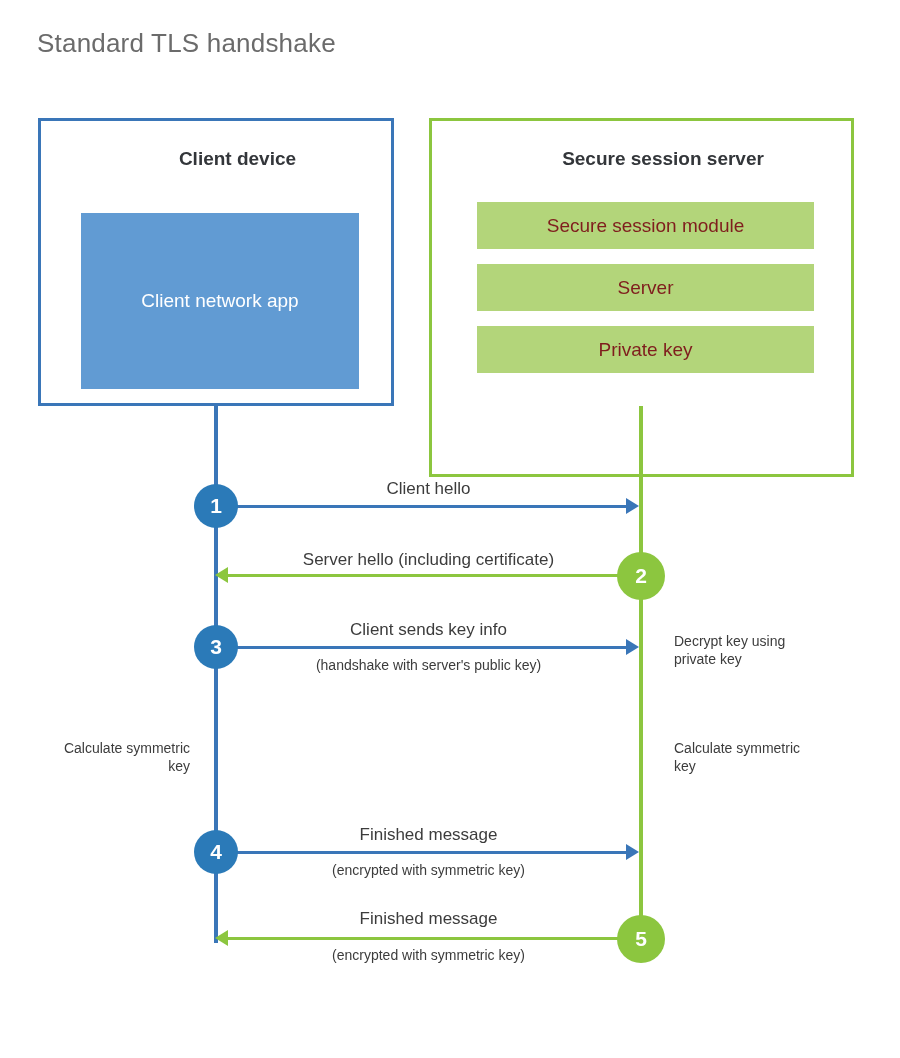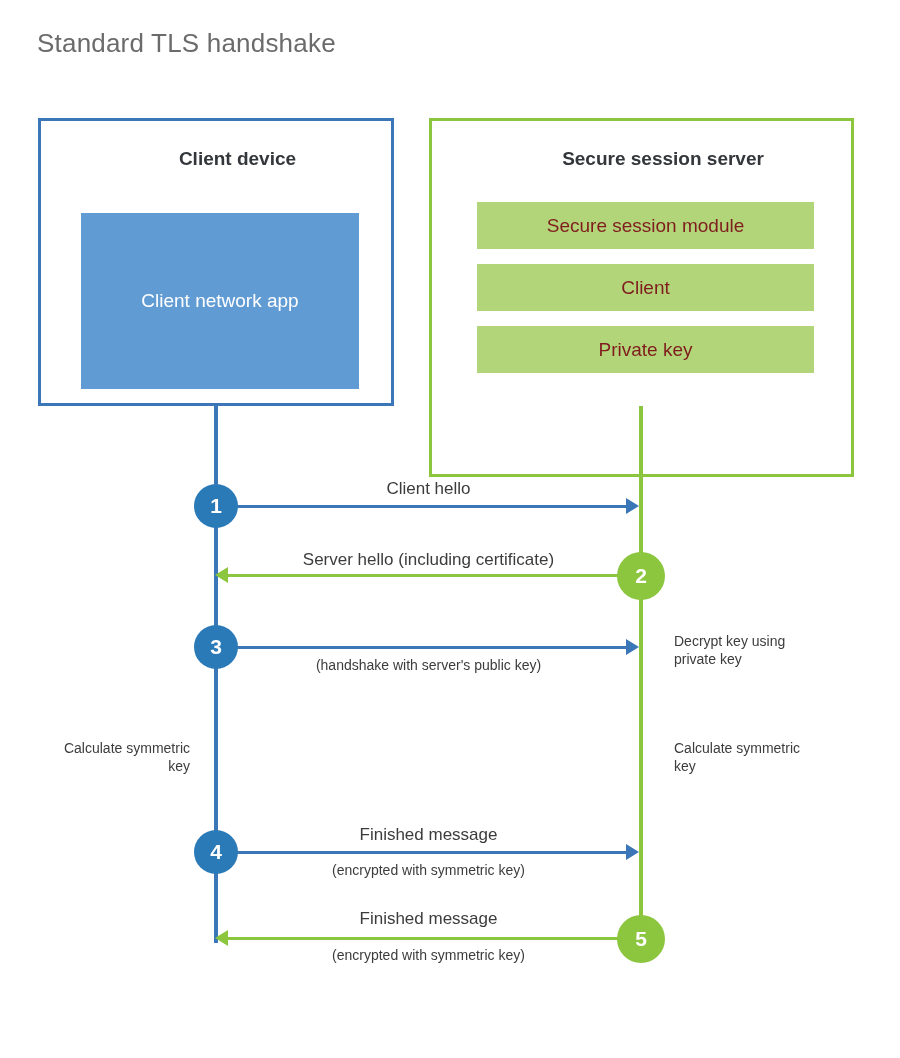--- a/index.html
+++ b/index.html
@@ -96,37 +96,38 @@
   <div class="title">Standard TLS handshake</div>
 
   <div class="entity-box client">
     <div class="entity-title">Client device</div>
     <div class="inner-block">Client network app</div>
   </div>
 
   <div class="entity-box server">
     <div class="entity-title">Secure session server</div>
     <div class="server-bar b0">Secure session module</div>
-    <div class="server-bar b1">Client</div>
+    <div class="server-bar b1">Server</div>
     <div class="server-bar b2">Private key</div>
   </div>
 
   <div class="lifeline client-life"></div>
   <div class="lifeline server-life"></div>
 
   <div class="msg-label" style="left:216px;top:479px;width:425px;">Client hello</div>
   <div class="msg-line ltr" style="left:216px;top:505px;width:410px;"></div>
   <div class="arrow-head right" style="left:626px;top:498px;"></div>
   <div class="step-circle blue" style="left:194px;top:484px;">1</div>
 
   <div class="msg-label" style="left:216px;top:550px;width:425px;">Server hello (including certificate)</div>
   <div class="msg-line rtl" style="left:228px;top:574px;width:400px;"></div>
   <div class="arrow-head left" style="left:215px;top:567px;"></div>
   <div class="step-circle green" style="left:617px;top:552px;">2</div>
 
+  <div class="msg-label" style="left:216px;top:620px;width:425px;">Client sends key info</div>
   <div class="msg-line ltr" style="left:216px;top:646px;width:410px;"></div>
   <div class="arrow-head right" style="left:626px;top:639px;"></div>
   <div class="msg-sub" style="left:216px;top:657px;width:425px;">(handshake with server's public key)</div>
   <div class="step-circle blue" style="left:194px;top:625px;">3</div>
 
   <div class="side-note right-of-line" style="left:674px;top:632px;width:140px;">Decrypt key using private key</div>
 
   <div class="side-note left-of-line" style="left:50px;top:739px;width:140px;">Calculate symmetric key</div>
   <div class="side-note right-of-line" style="left:674px;top:739px;width:140px;">Calculate symmetric key</div>
 

